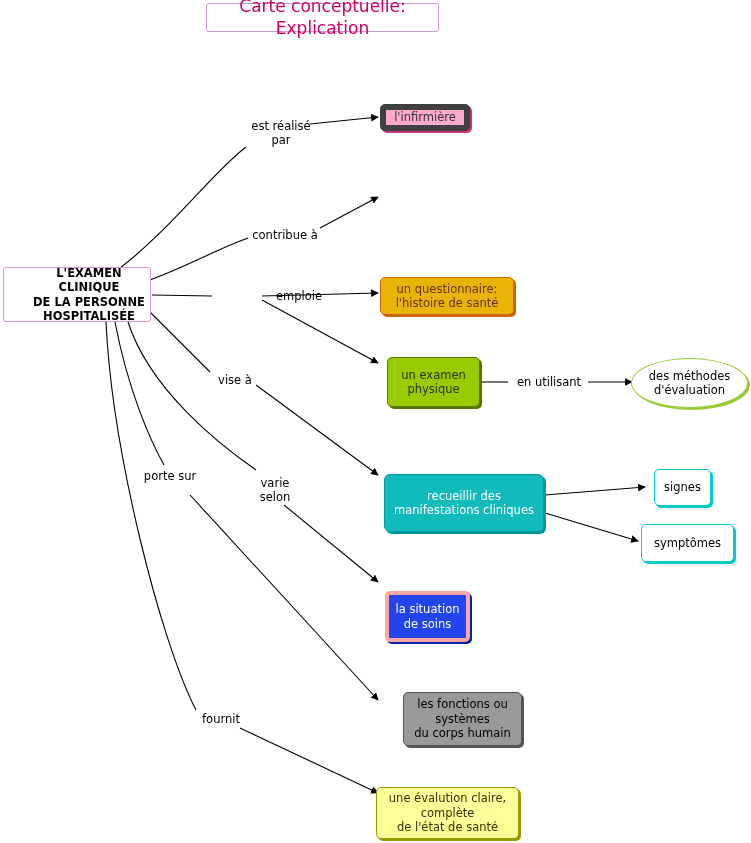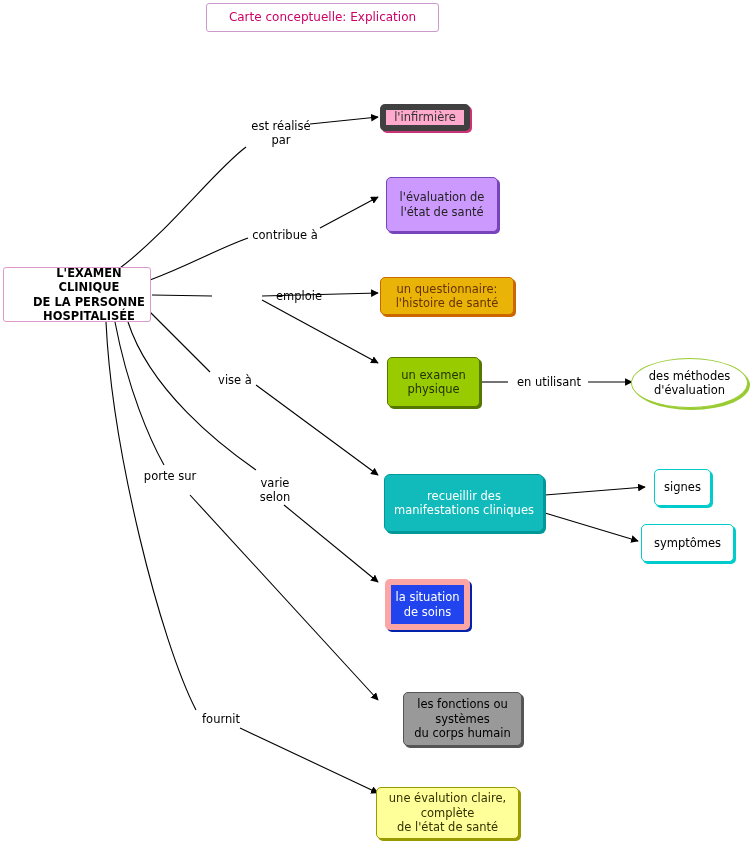--- a/index.html
+++ b/index.html
@@ -86,38 +86,34 @@
 
       <path d="M 482,382 L 508,382"></path>
       <path d="M 588,382 L 632,382" marker-end="url(#arrow)"></path>
 
       <path d="M 545,495 L 645,487" marker-end="url(#arrow)"></path>
 
       <path d="M 545,513 L 638,541" marker-end="url(#arrow)"></path>
     </g>
   </svg>
 
-  <div class="node" style="left:206px; top:3px; width:233px; height:29px; border:1px solid #cc99cc; border-radius:3px; background:#ffffff; color:#cc0066; font-size:12px;">
+  <div class="node" style="left:206px; top:3px; width:233px; height:29px; border:1px solid #cc99cc; border-radius:3px; background:#ffffff; color:#cc0066; font-size:17px;">
     <span>Carte conceptuelle: Explication</span>
   </div>
 
   <div class="node" style="left:3px; top:267px; width:148px; height:55px; border:1px solid #dd99cc; border-radius:3px; background:#ffffff; color:#000; font-size:11.5px; font-weight:bold;padding-left:24px;">
     <span>L'EXAMEN CLINIQUE
 DE LA PERSONNE
 HOSPITALISÉE</span>
   </div>
 
   <div class="node" style="left:380px; top:104px; width:90px; height:27px; border:6px solid #404040; border-radius:5px; background:#ffaacc; color:#333; font-size:11.5px; box-shadow:2px 2px 0 #cc3377;">
     <span>l'infirmière</span>
   </div>
 
-  <div class="node" style="left:386px; top:177px; width:112px; height:55px; border:1px solid #7744bb; border-radius:5px; background:#cc99ff; color:#222; font-size:11.5px; box-shadow:2px 2px 0 #7744bb;">
-    <span>l'évaluation de
-l'état de santé</span>
-  </div>
 
   <div class="node" style="left:380px; top:277px; width:134px; height:38px; border:1px solid #cc6600; border-radius:5px; background:#eab308; color:#663300; font-size:11.5px; box-shadow:2px 2px 0 #cc6600;">
     <span>un questionnaire:
 l'histoire de santé</span>
   </div>
 
   <div class="node" style="left:387px; top:357px; width:93px; height:50px; border:1px solid #557700; border-radius:5px; background:#99cc00; color:#223300; font-size:11.5px; box-shadow:2px 2px 0 #557700;">
     <span>un examen
 physique</span>
   </div>
@@ -133,21 +129,21 @@
   </div>
 
   <div class="node" style="left:654px; top:469px; width:57px; height:37px; border:1px solid #00cccc; border-radius:5px; background:#ffffff; color:#000; font-size:11.5px; box-shadow:2px 2px 0 #00cccc;">
     <span>signes</span>
   </div>
 
   <div class="node" style="left:641px; top:524px; width:93px; height:38px; border:1px solid #00cccc; border-radius:5px; background:#ffffff; color:#000; font-size:11.5px; box-shadow:2px 2px 0 #00cccc;">
     <span>symptômes</span>
   </div>
 
-  <div class="node" style="left:385px; top:579px; width:85px; height:51px; border:6px solid #fca5a5; border-radius:5px; background:#2244ee; color:#ffffff; font-size:11.5px; box-shadow:2px 2px 0 #0022aa;">
+  <div class="node" style="left:385px; top:591px; width:85px; height:51px; border:4px solid #fca5a5; border-radius:5px; background:#2244ee; color:#ffffff; font-size:11.5px; box-shadow:2px 2px 0 #0022aa;">
     <span>la situation
 de soins</span>
   </div>
 
   <div class="node" style="left:377px; top:692px; width:119px; height:54px; border:1px solid #555555; border-radius:5px; background:#999999; color:#000; font-size:11.5px; box-shadow:2px 2px 0 #555555;margin-left:26px;">
     <span>les fonctions ou
 systèmes
 du corps humain</span>
   </div>
 

